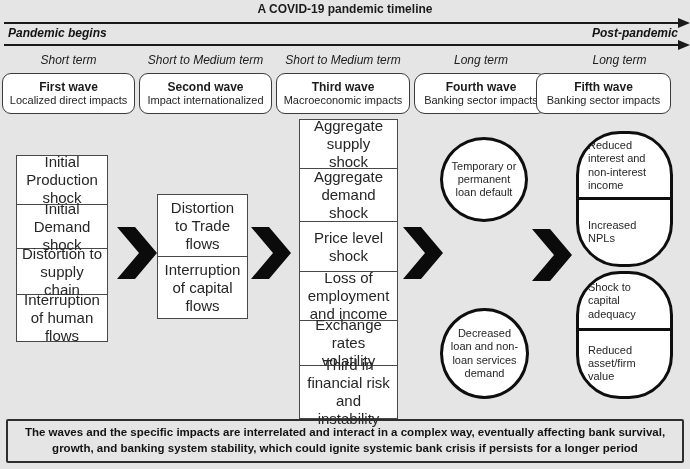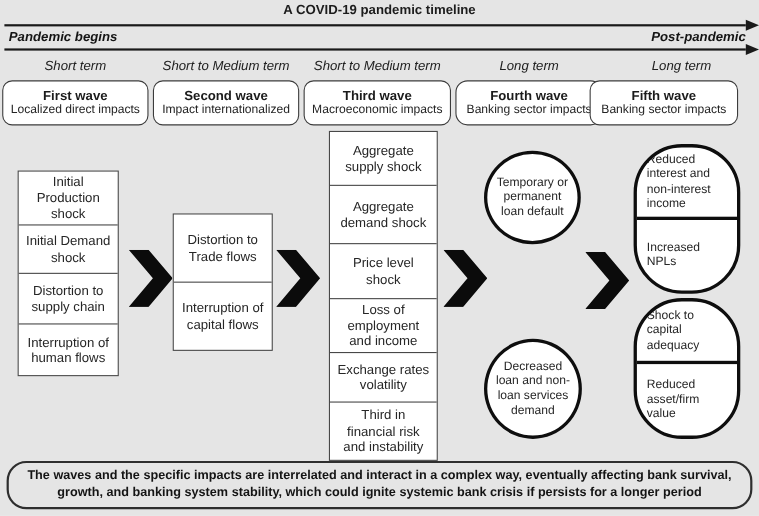--- a/index.html
+++ b/index.html
@@ -19,37 +19,37 @@
   
   .term{top:53px;text-align:center;font-style:italic;font-size:12px;color:#202020;}
   
   .wavebox{top:73px;height:41px;border:1.6px solid #3c3c3c;border-radius:9px;background:#fff;
     display:flex;flex-direction:column;align-items:center;justify-content:center;line-height:1.2;}
   .wavebox .wt{font-weight:bold;font-size:12px;color:#1b1b1b;white-space:nowrap;}
   .wavebox .ws{font-size:11px;color:#242424;white-space:nowrap;}
   
   .stack{border:1.6px solid #484848;background:#fff;}
   .cell{display:flex;align-items:center;justify-content:center;text-align:center;
-    font-size:12px;line-height:1.2;color:#262626;border-bottom:1.6px solid #484848;box-sizing:border-box;}
+    font-size:15px;line-height:1.2;color:#262626;border-bottom:1.6px solid #484848;box-sizing:border-box;}
   .cell:last-child{border-bottom:none;}
   
   .chev{width:40px;height:52px;background:#0b0b0b;
     clip-path:polygon(0% 0%,45% 0%,100% 50%,45% 100%,0% 100%,55% 50%);}
   
   .circle{border:3.5px solid #0e0e0e;border-radius:50%;background:#fff;
     display:flex;align-items:center;justify-content:center;text-align:center;
     font-size:11px;line-height:1.2;color:#262626;padding:0 5px;}
   
   .stadium{border:3.5px solid #0e0e0e;border-radius:44px;background:#fff;overflow:hidden;
     display:flex;flex-direction:column;}
   .scell{display:flex;align-items:center;justify-content:center;text-align:left;
     font-size:11px;line-height:1.2;color:#262626;padding:0 9px;box-sizing:border-box;}
   .scell.first{border-bottom:3px solid #0e0e0e;}
   
-  .footer{left:6px;top:419px;width:678px;height:44px;border:2px solid #2e2e2e;border-radius:18px;
+  .footer{left:6px;top:419px;width:678px;height:44px;border:2px solid #2e2e2e;border-radius:2px;
     display:flex;align-items:center;justify-content:center;text-align:center;
     font-weight:bold;font-size:11.5px;line-height:1.35;color:#141414;padding:2px 12px;}
 </style>
 </head>
 <body>
 
 <div id="canvas">
 
   <div class="abs title">A COVID-19 pandemic timeline</div>
 

